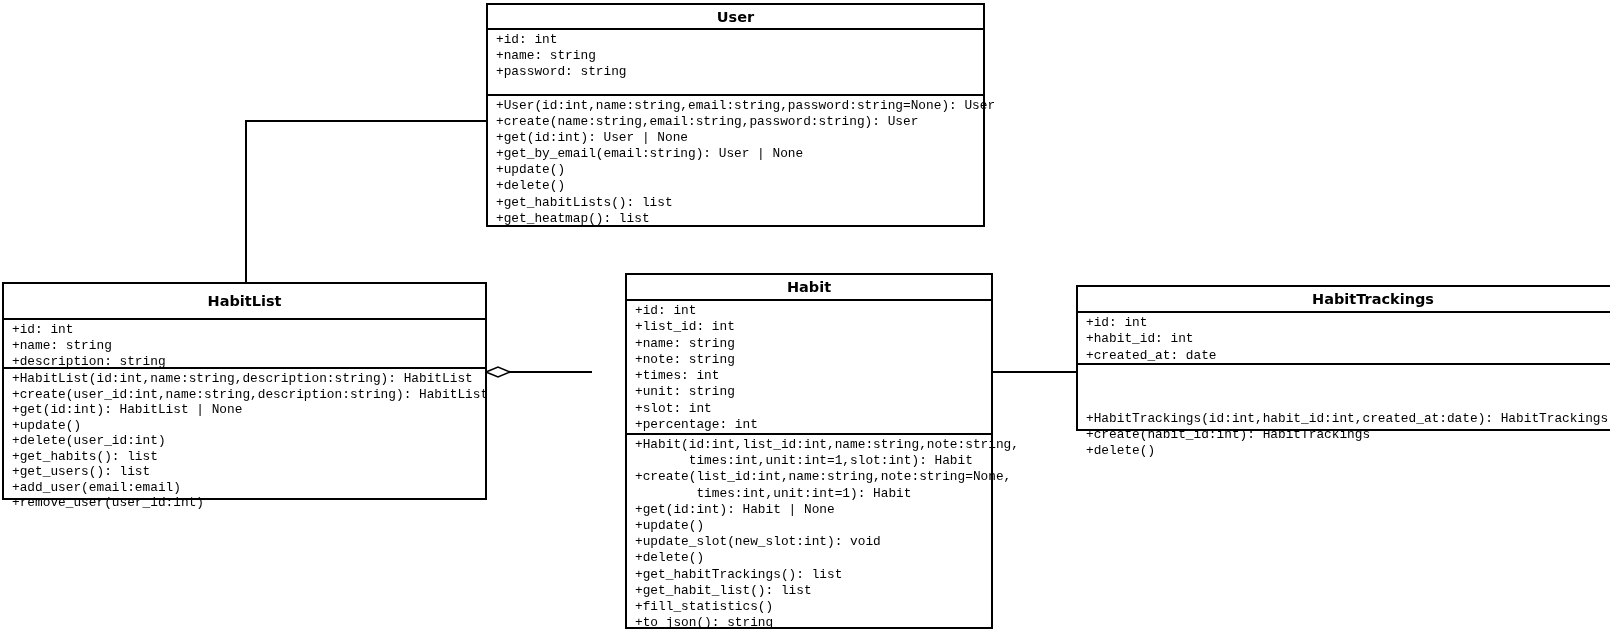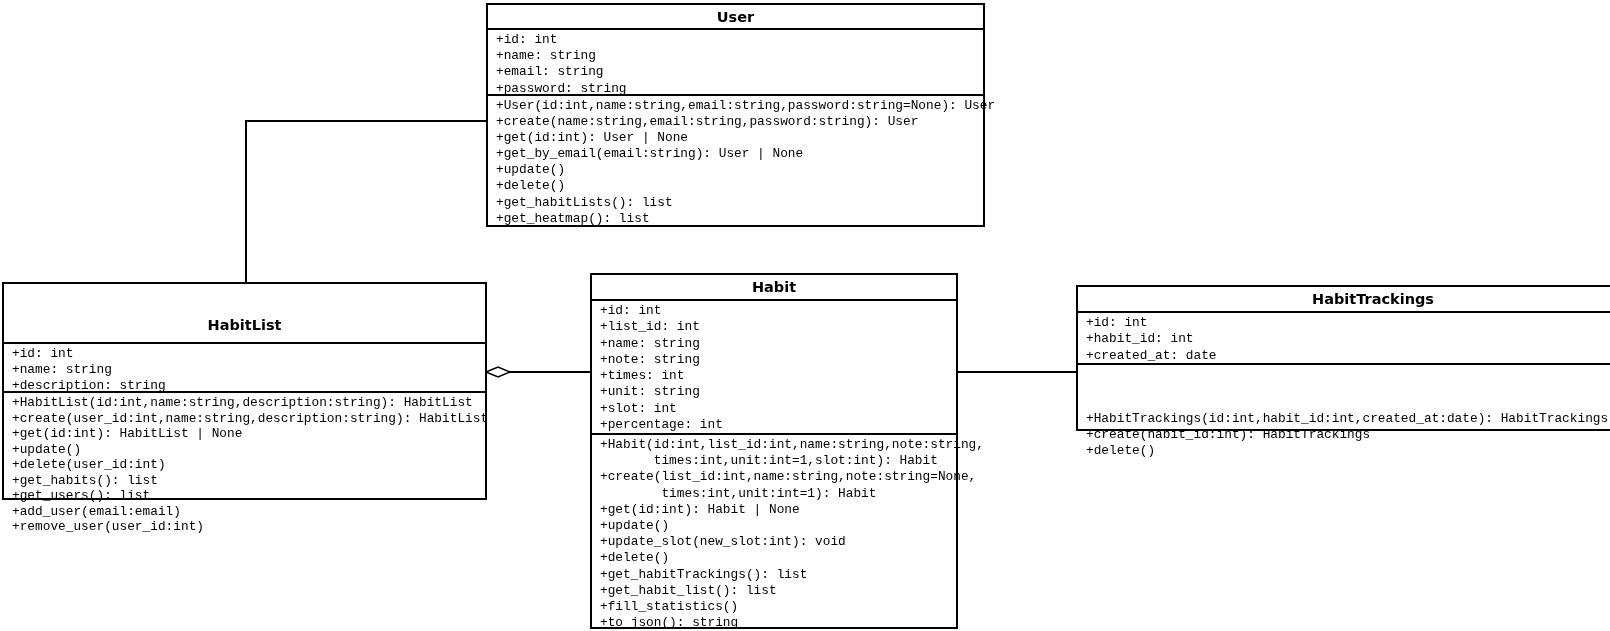--- a/index.html
+++ b/index.html
@@ -42,25 +42,25 @@
   .class-methods { flex: 1 1 auto; }
   .line { white-space: pre; }
 
   
   #box-user           { left: 486px;  top: 3px;   width: 499px; height: 224px; }
   #box-user .class-title    { height: 25px; }
   #box-user .class-attrs    { height: 66px; line-height: 16.2px; }
   #box-user .class-methods  { line-height: 16.1px; }
 
   #box-habitlist      { left: 2px;    top: 282px; width: 485px; height: 218px; }
-  #box-habitlist .class-title   { height: 36px; margin-top: 24px; }
+  #box-habitlist .class-title   { height: 36px; }
   #box-habitlist .class-attrs   { height: 49px; line-height: 15.8px; }
   #box-habitlist .class-methods { line-height: 15.5px; }
 
-  #box-habit          { left: 590px;  top: 273px; width: 368px; height: 356px; }
+  #box-habit          { left: 625px;  top: 273px; width: 368px; height: 356px; }
   #box-habit .class-title   { height: 26px; }
   #box-habit .class-attrs   { height: 134px; line-height: 16.3px; }
   #box-habit .class-methods { line-height: 16.2px; border-radius: 9px; }
 
   #box-habittrackings { left: 1076px; top: 285px; width: 594px; height: 146px; }
   #box-habittrackings .class-title   { height: 26px; }
   #box-habittrackings .class-attrs   { height: 52px; line-height: 16.3px; }
   #box-habittrackings .class-methods { line-height: 15.8px; margin-top: 44px; }
 
   
@@ -82,21 +82,20 @@
     <polygon points="1,6 13,1 25,6 13,11" fill="#ffffff" stroke="#000000" stroke-width="1.6"></polygon>
   </svg>
   <div class="edge" id="edge-habitlist-habit"></div>
   <div class="edge" id="edge-habit-habittrackings"></div>
 
   <div class="class-box" id="box-user">
     <div class="class-title">User</div>
     <div class="class-attrs">
         <div class="line">+id: int</div>
         <div class="line">+name: string</div>
-        <div class="line">+email: string</div>
         <div class="line">+password: string</div>
       </div>
     <div class="class-methods">
         <div class="line">+User(id:int,name:string,email:string,password:string=None): User</div>
         <div class="line">+create(name:string,email:string,password:string): User</div>
         <div class="line">+get(id:int): User | None</div>
         <div class="line">+get_by_email(email:string): User | None</div>
         <div class="line">+update()</div>
         <div class="line">+delete()</div>
         <div class="line">+get_habitLists(): list</div>

